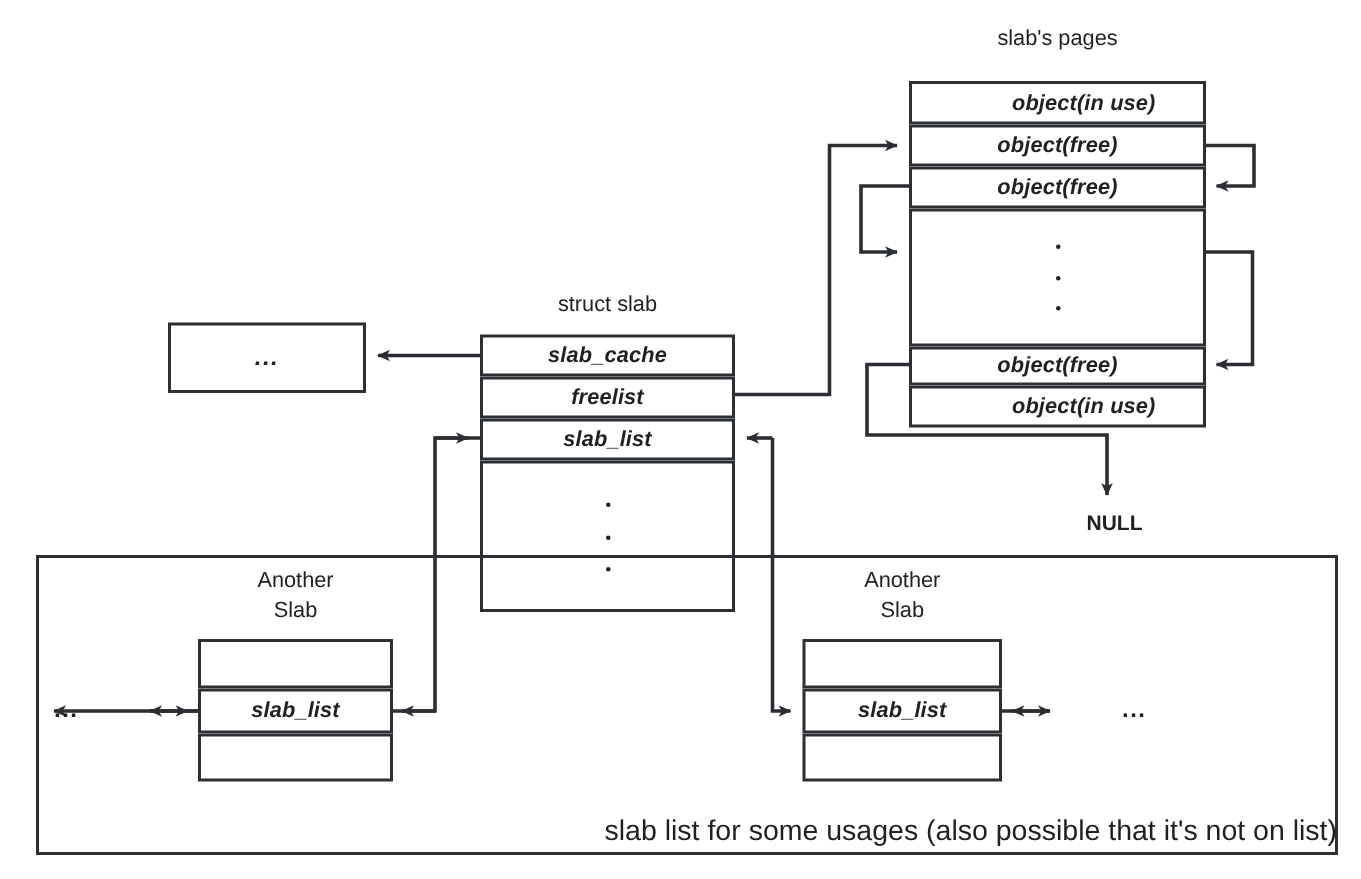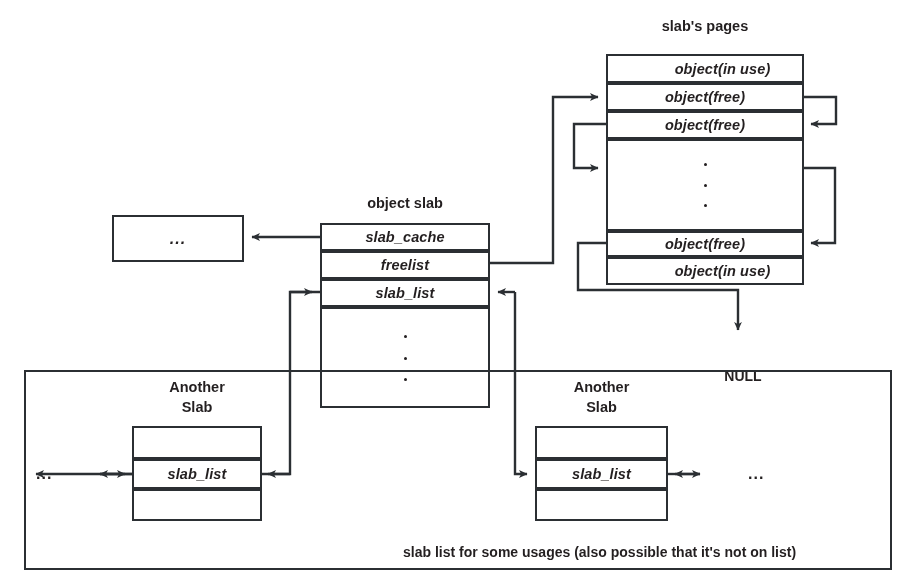--- a/index.html
+++ b/index.html
@@ -43,21 +43,21 @@
     padding-left: 35px;
   }
   .plain {
     position: absolute;
     box-sizing: border-box;
     border: 2px solid #2b2f33;
     background: #ffffff;
   }
   .caption {
     position: absolute;
-    font-weight: bold;
+    font-weight: normal;
     font-size: 14.5px;
     color: #231f20;
     text-align: center;
     line-height: 1.35;
     white-space: pre-line;
   }
   .note {
     position: absolute;
     font-weight: bold;
     font-size: 14px;
@@ -86,22 +86,22 @@
     letter-spacing: 1px;
   }
   .outer-frame {
     position: absolute;
     box-sizing: border-box;
     border: 2px solid #2b2f33;
     background: transparent;
   }
   .frame-caption {
     position: absolute;
-    font-weight: bold;
-    font-size: 14px;
+    font-weight: normal;
+    font-size: 19px;
     color: #231f20;
     white-space: nowrap;
   }
 </style>
 </head>
 <body>
 
 <div id="diagram-root">
 
   <svg id="wires" viewBox="0 0 907 586" xmlns="http://www.w3.org/2000/svg">
@@ -159,26 +159,26 @@
   <div class="dots-v" style="left:703px; top:163px; width:4px; height:44px;">
     <i></i>
       <i></i>
       <i></i>
   </div>
 
   <div class="cell" style="left:606px; top:231px; width:198px; height:26px;">object(free)</div>
 
   <div class="cell italic" style="left:606px; top:257px; width:198px; height:28px;">object(in use)</div>
 
-  <div class="note" style="left:713px; top:340px; width:60px; text-align:center;margin-top:28px;">NULL</div>
+  <div class="note" style="left:713px; top:340px; width:60px; text-align:center;">NULL</div>
 
 
   <div class="cell" style="left:112px; top:215px; width:132px; height:47px; font-size:16px; letter-spacing:1px;">...</div>
 
-  <div class="caption" style="left:320px; top:194px; width:170px;">object slab</div>
+  <div class="caption" style="left:320px; top:194px; width:170px;">struct slab</div>
 
   <div class="cell" style="left:320px; top:251px; width:170px; height:28px;">freelist</div>
 
   <div class="cell" style="left:320px; top:223px; width:170px; height:28px;">slab_cache</div>
 
   <div class="cell" style="left:320px; top:279px; width:170px; height:28px;">slab_list</div>
 
   <div class="plain" style="left:320px; top:307px; width:170px; height:101px;"></div>
   <div class="dots-v" style="left:403px; top:335px; width:4px; height:46px;">
     <i></i>

